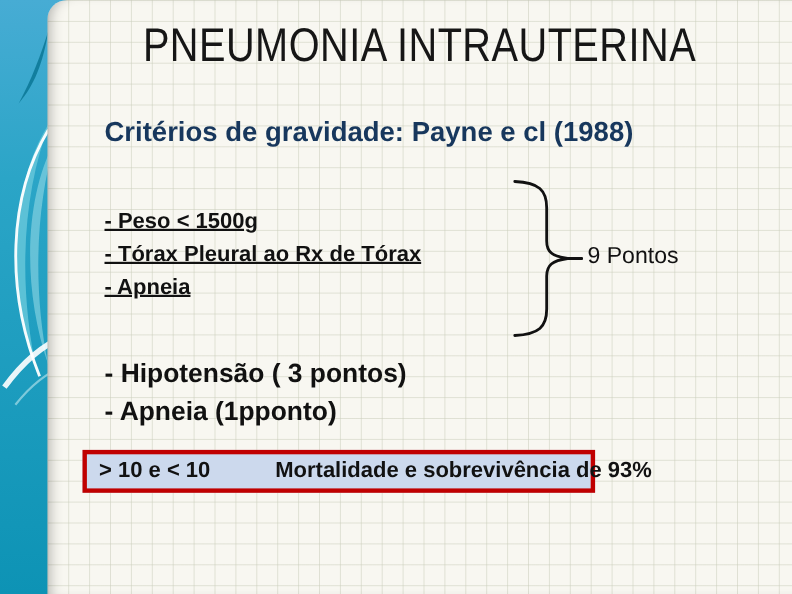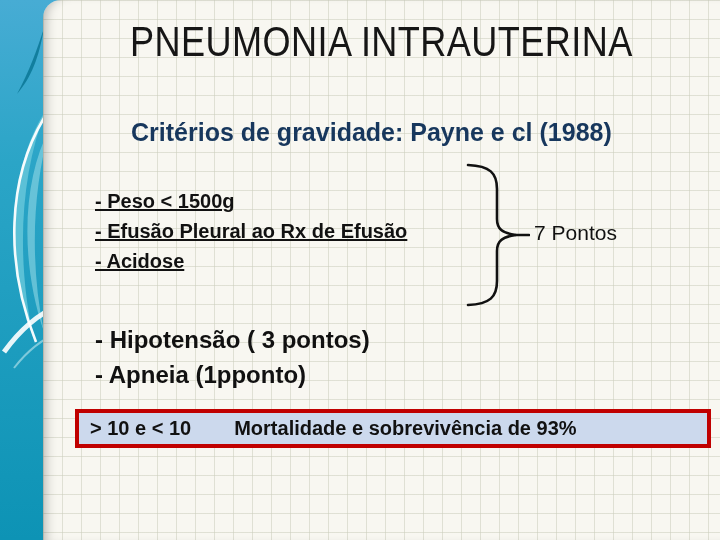--- a/index.html
+++ b/index.html
@@ -34,24 +34,23 @@
     position: absolute; left: 43px; right: 0; top: 17px;
     text-align: center;
   }
   .title {
     display: inline-block;
     font-size: 43px; font-weight: 400; color: #161616;
     letter-spacing: 0.5px; white-space: nowrap;
     transform: scaleX(0.84); transform-origin: center;
   }
   .subtitle {
-    position: absolute; left: 95px; top: 118px;
+    position: absolute; left: 95px; top: 106px;
     font-size: 25px; font-weight: 700; color: #17375d;
     white-space: nowrap;
-    margin-left: 36px;
   }
   .criteria-list {
     position: absolute; left: 95px; top: 186px;
     font-size: 20px; font-weight: 700; color: #111;
     line-height: 30px; white-space: nowrap; text-decoration: underline;
   }
   .brace {
     position: absolute; left: 466px; top: 160px;
   }
   .score-label {
@@ -59,30 +58,30 @@
     font-size: 21px; font-weight: 400; color: #111;
     white-space: nowrap;
   }
   .other-list {
     position: absolute; left: 95px; top: 322px;
     font-size: 24px; font-weight: 700; color: #111;
     line-height: 35px; white-space: nowrap;
   }
   .summary-box {
     position: absolute; left: 75px; top: 409px;
-    width: 636px; height: 39px;
+    width: 466px; height: 39px;
     box-sizing: border-box;
     background: #ccd9ed;
     border: 4px solid #c00000;
     display: flex; align-items: center;
     padding-left: 11px;
     font-size: 20px; font-weight: 700; color: #111;
     white-space: nowrap;
   }
-  .summary-statement { margin-left: 43px; }
+  .summary-statement { margin-left: 59px; }
 </style>
 </head>
 <body>
 
 <div class="slide">
 
   <svg class="sidebar-art" width="64" height="540" viewBox="0 0 64 540" aria-hidden="true">
     <path d="M44,28 C39,58 31,78 17,94 C29,72 37,50 44,28 Z" fill="#0b7795" opacity="0.85"></path>
     <path d="M46,110 C10,165 4,255 34,340 C16,260 20,175 46,110 Z" fill="#62c4d8" opacity="0.9"></path>
     <path d="M50,128 C22,180 20,262 44,332 C30,265 32,190 50,128 Z" fill="#9adce8" opacity="0.55"></path>
@@ -95,30 +94,30 @@
 
   <div class="content">
     <div class="title-wrap">
       <div class="title">PNEUMONIA INTRAUTERINA</div>
     </div>
 
     <div class="subtitle">Critérios de gravidade: Payne e cl (1988)</div>
 
     <div class="criteria-list">
       <div>- Peso &lt; 1500g</div>
-      <div>- Efusão Pleural ao Rx de Efusão</div>
-      <div>- Acidose</div>
+      <div>- Tórax Pleural ao Rx de Tórax</div>
+      <div>- Apneia</div>
     </div>
 
     <svg class="brace" width="64" height="150" viewBox="0 0 64 150" aria-hidden="true">
       <path d="M2,5 C24,6 31,13 31,29 L31,59 C31,69 36,73 50,75 C36,77 31,81 31,91 L31,121 C31,137 24,144 2,145" stroke="#111" stroke-width="2.6" fill="none" stroke-linecap="round"></path>
       <path d="M50,75 L63,75" stroke="#111" stroke-width="2.6" fill="none" stroke-linecap="round"></path>
     </svg>
 
-    <div class="score-label">7 Pontos</div>
+    <div class="score-label">9 Pontos</div>
 
     <div class="other-list">
       <div>- Hipotensão ( 3 pontos)</div>
       <div>- Apneia (1pponto)</div>
     </div>
 
     <div class="summary-box">
       <span class="summary-range">&gt; 10 e &lt; 10</span>
       <span class="summary-statement">Mortalidade e sobrevivência de 93%</span>
     </div>

